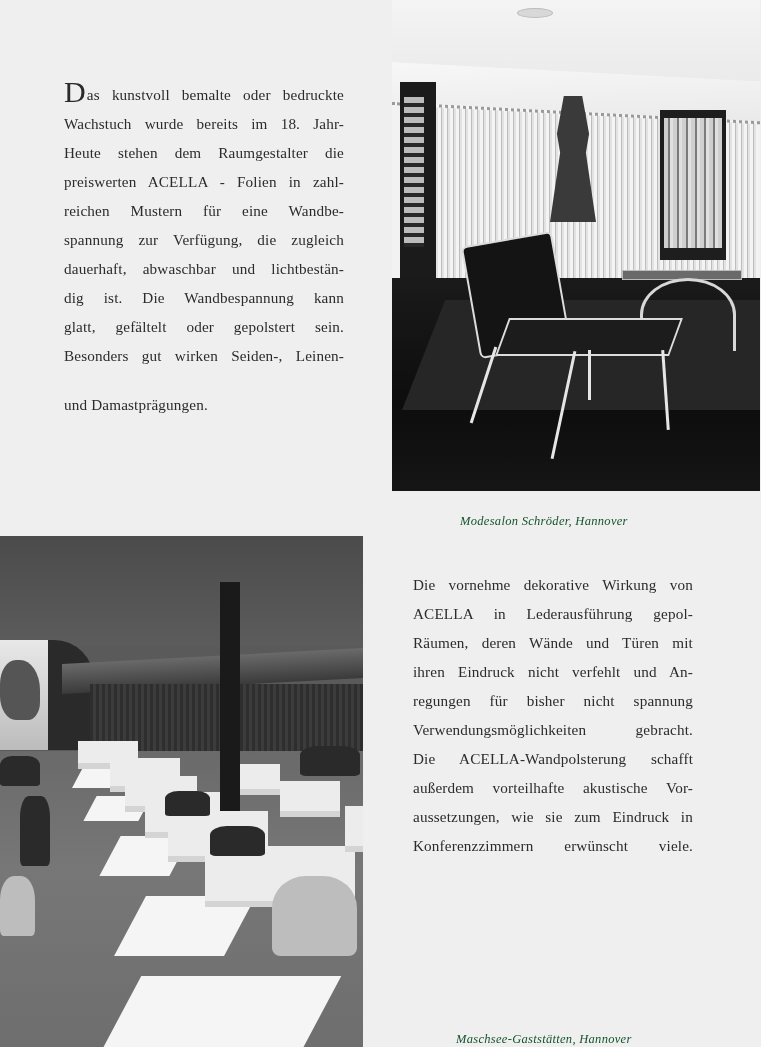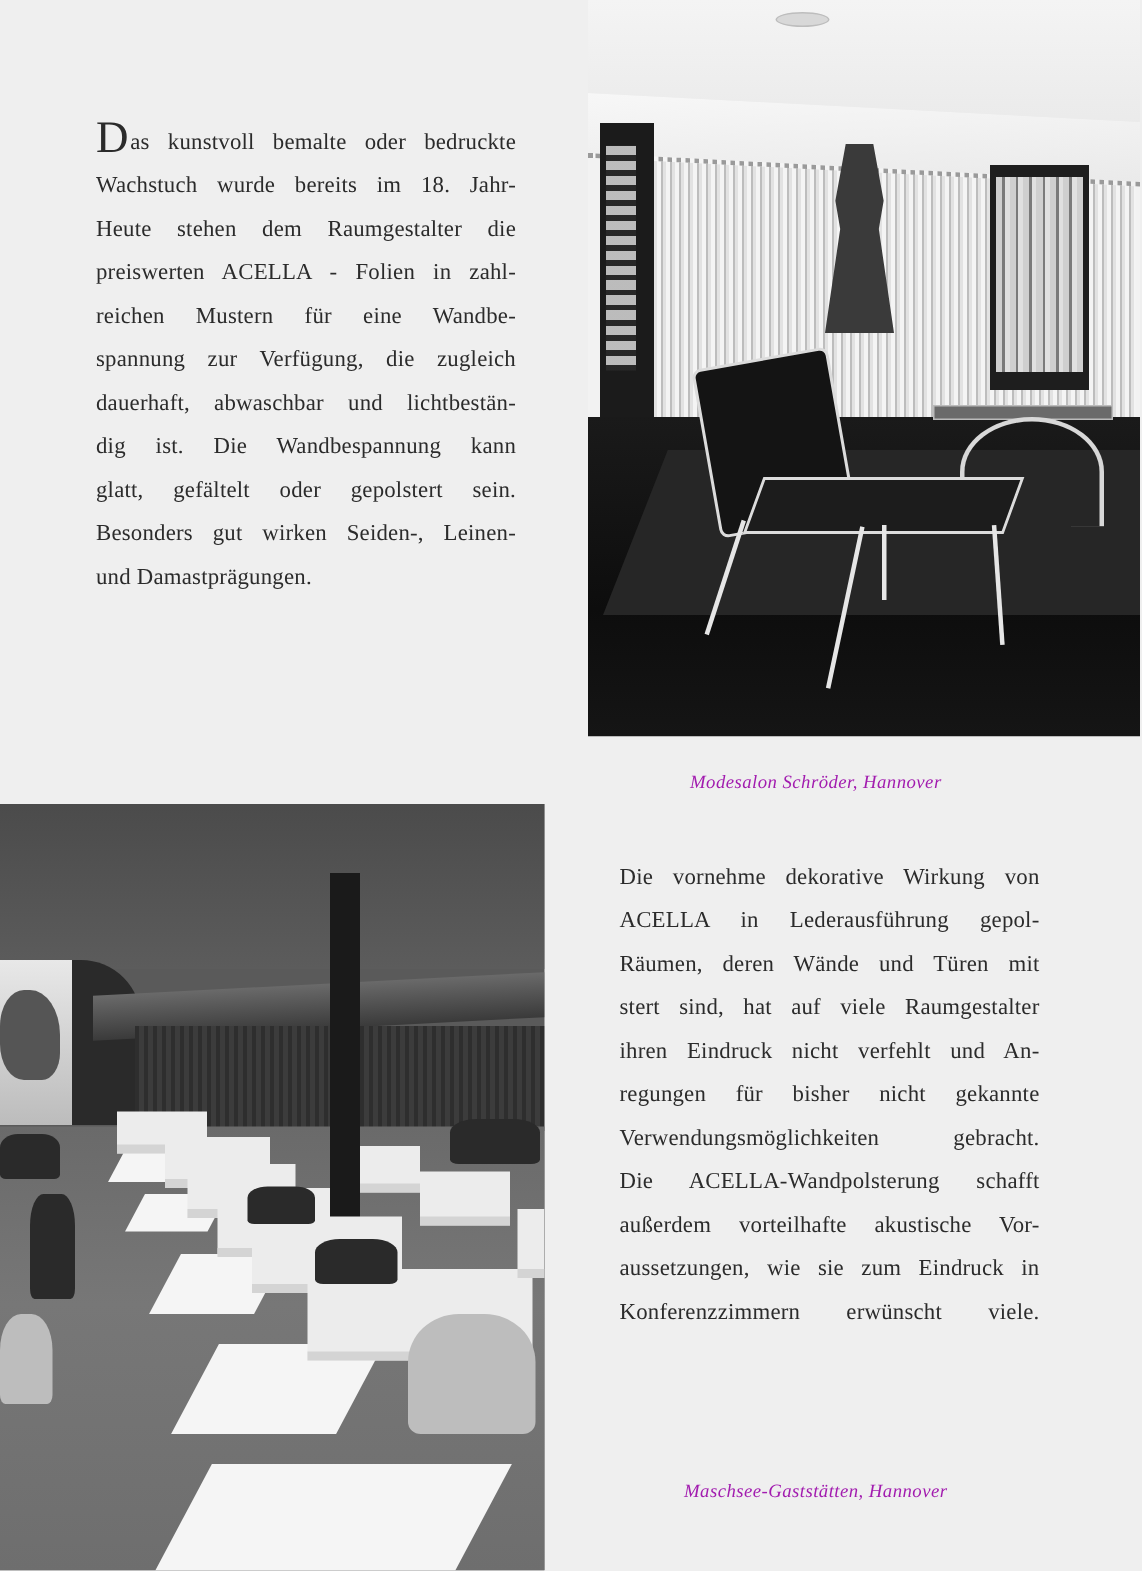--- a/index.html
+++ b/index.html
@@ -16,33 +16,33 @@
     text-align: justify;
     letter-spacing: 0.15px;
     color: #2b2b2b;
   }
   .text-block .line {
     display: block;
     text-align: justify;
     text-align-last: justify;
     white-space: nowrap;
   }
-  .text-block .line.last { text-align-last: left; }
+  .text-block .line.last { text-align-last: left; margin-top: 20px; }
   #para1 { left: 64px; top: 80px; width: 280px; }
   #para2 { left: 413px; top: 570px; width: 280px; }
   .dropcap { font-size: 30px; line-height: 20px; vertical-align: -2px; margin-right: 1px; }
   .caption {
     position: absolute;
     font-style: italic;
     font-size: 12.5px;
-    color: #a21caf;
+    color: #14532d;
     letter-spacing: 0.3px;
   }
   #caption1 { left: 460px; top: 514px; }
-  #caption2 { left: 456px; top: 987px; }
+  #caption2 { left: 456px; top: 1032px; }
 
   
   .photo { position: absolute; overflow: hidden; }
   #photo1 { left: 392px; top: 0; width: 368px; height: 491px; background: #f2f2f2; }
   #photo1 .ceiling { position:absolute; left:0; top:0; width:100%; height:95px;
     background: linear-gradient(#f4f4f4, #e9e9e9); }
   #photo1 .lamp { position:absolute; left:125px; top:8px; width:34px; height:8px; border-radius:50%;
     background:#d8d8d8; border:1px solid #bdbdbd; }
   #photo1 .valance { position:absolute; left:0; top:62px; width:100%; height:40px;
     background: linear-gradient(175deg, #f7f7f7 0%, #eaeaea 100%);
@@ -165,23 +165,22 @@
   <div class="dchair" style="left:20px;top:260px;width:30px;height:70px;"></div>
   <div class="chair" style="left:0px;top:340px;width:35px;height:60px;"></div>
   <div class="dchair" style="left:0px;top:220px;width:40px;height:30px;"></div>
   <div class="dchair" style="left:300px;top:210px;width:60px;height:30px;"></div>
 </div>
 
 <div id="para2" class="text-block">
   <span class="line">Die vornehme dekorative Wirkung von</span>
   <span class="line">ACELLA in Lederausführung gepol-</span>
   <span class="line">Räumen, deren Wände und Türen mit</span>
-  <span class="line">stert sind, hat auf viele Raumgestalter</span>
   <span class="line">ihren Eindruck nicht verfehlt und An-</span>
-  <span class="line">regungen für bisher nicht gekannte</span>
+  <span class="line">regungen für bisher nicht spannung</span>
   <span class="line">Verwendungsmöglichkeiten gebracht.</span>
   <span class="line">Die ACELLA-Wandpolsterung schafft</span>
   <span class="line">außerdem vorteilhafte akustische Vor-</span>
   <span class="line">aussetzungen, wie sie zum Eindruck in</span>
   <span class="line">Konferenzzimmern erwünscht viele.</span>
 </div>
 
 <div id="caption2" class="caption">Maschsee-Gaststätten, Hannover</div>
 
 </body></html>

